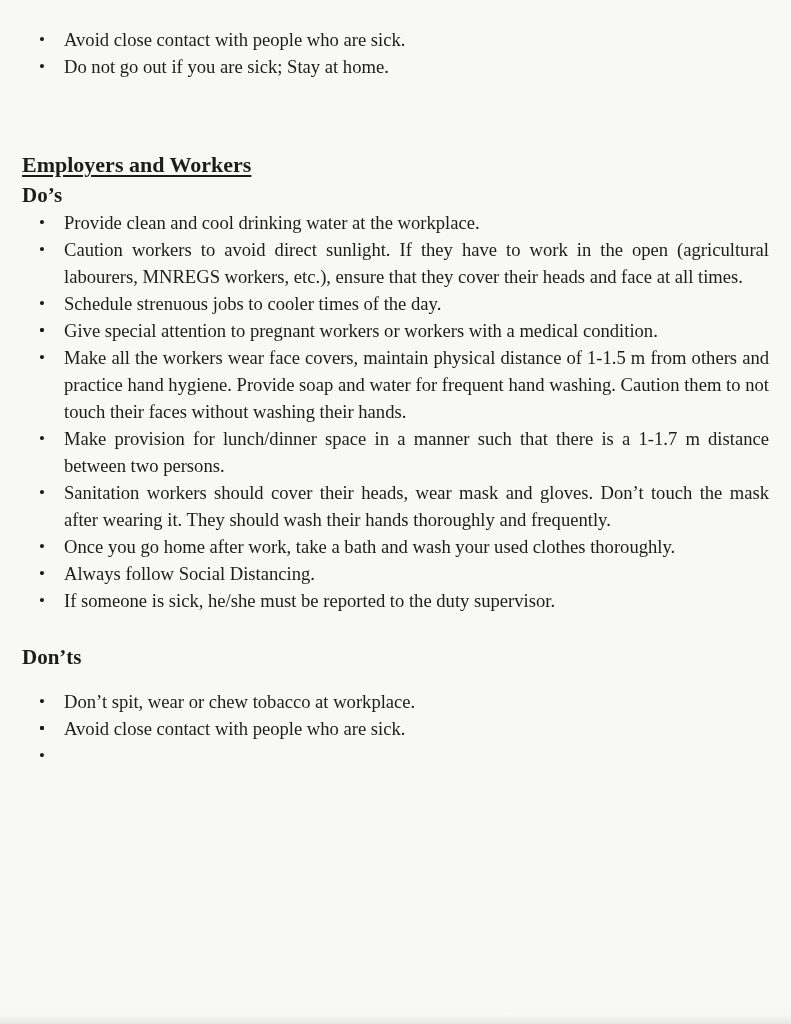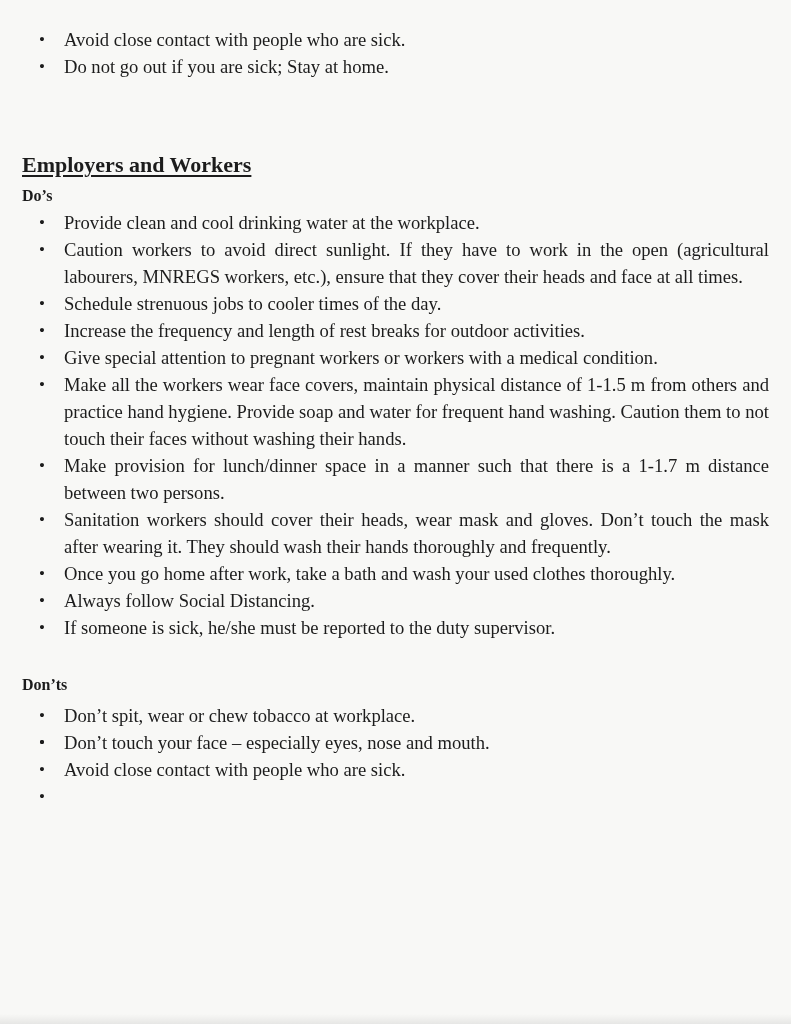--- a/index.html
+++ b/index.html
@@ -54,27 +54,27 @@
     font-size: 22px;
     font-weight: bold;
     line-height: 30px;
   }
   .section-title .title-text {
     text-decoration: underline;
     text-decoration-thickness: 2px;
     text-underline-offset: 3px;
   }
   .sub-heading {
-    font-size: 16px;
+    font-size: 21px;
     font-weight: bold;
     line-height: 27px;
   }
   .dos-heading { margin: 2px 0 0 0; }
   .dos-list { margin-top: 8px; }
-  .donts-heading { margin: 30px 0 4px 0; }
+  .donts-heading { margin: 30px 0 17px 0; }
   .donts-list { margin-top: 9px; }
 </style>
 </head>
 <body>
 
 <div class="page">
 
   <ul class="doc-list intro-list">
     <li>
       <span class="bullet">•</span>
@@ -98,21 +98,20 @@
     <li>
       <span class="bullet">•</span>
       <span class="li-text">Caution workers to avoid direct sunlight. If they have to work in the open (agricultural labourers, MNREGS workers, etc.), ensure that they cover their heads and face at all times.</span>
     </li>
     <li>
       <span class="bullet">•</span>
       <span class="li-text">Schedule strenuous jobs to cooler times of the day.</span>
     </li>
     <li>
       <span class="bullet">•</span>
-      <span class="li-text">Increase the frequency and length of rest breaks for outdoor activities.</span>
     </li>
     <li>
       <span class="bullet">•</span>
       <span class="li-text">Give special attention to pregnant workers or workers with a medical condition.</span>
     </li>
     <li>
       <span class="bullet">•</span>
       <span class="li-text">Make all the workers wear face covers, maintain physical distance of 1-1.5 m from others and practice hand hygiene. Provide soap and water for frequent hand washing. Caution them to not touch their faces without washing their hands.</span>
     </li>
     <li>
@@ -142,21 +141,20 @@
   <ul class="doc-list donts-list">
     <li>
       <span class="bullet">•</span>
       <span class="li-text">Don’t spit, wear or chew tobacco at workplace.</span>
     </li>
     <li>
       <span class="bullet">•</span>
     </li>
     <li>
       <span class="bullet">•</span>
-      <span class="li-text">Don’t touch your face – especially eyes, nose and mouth.</span>
     </li>
     <li>
       <span class="bullet">•</span>
       <span class="li-text">Avoid close contact with people who are sick.</span>
     </li>
     <li>
       <span class="bullet">•</span>
     </li>
   </ul>
 

